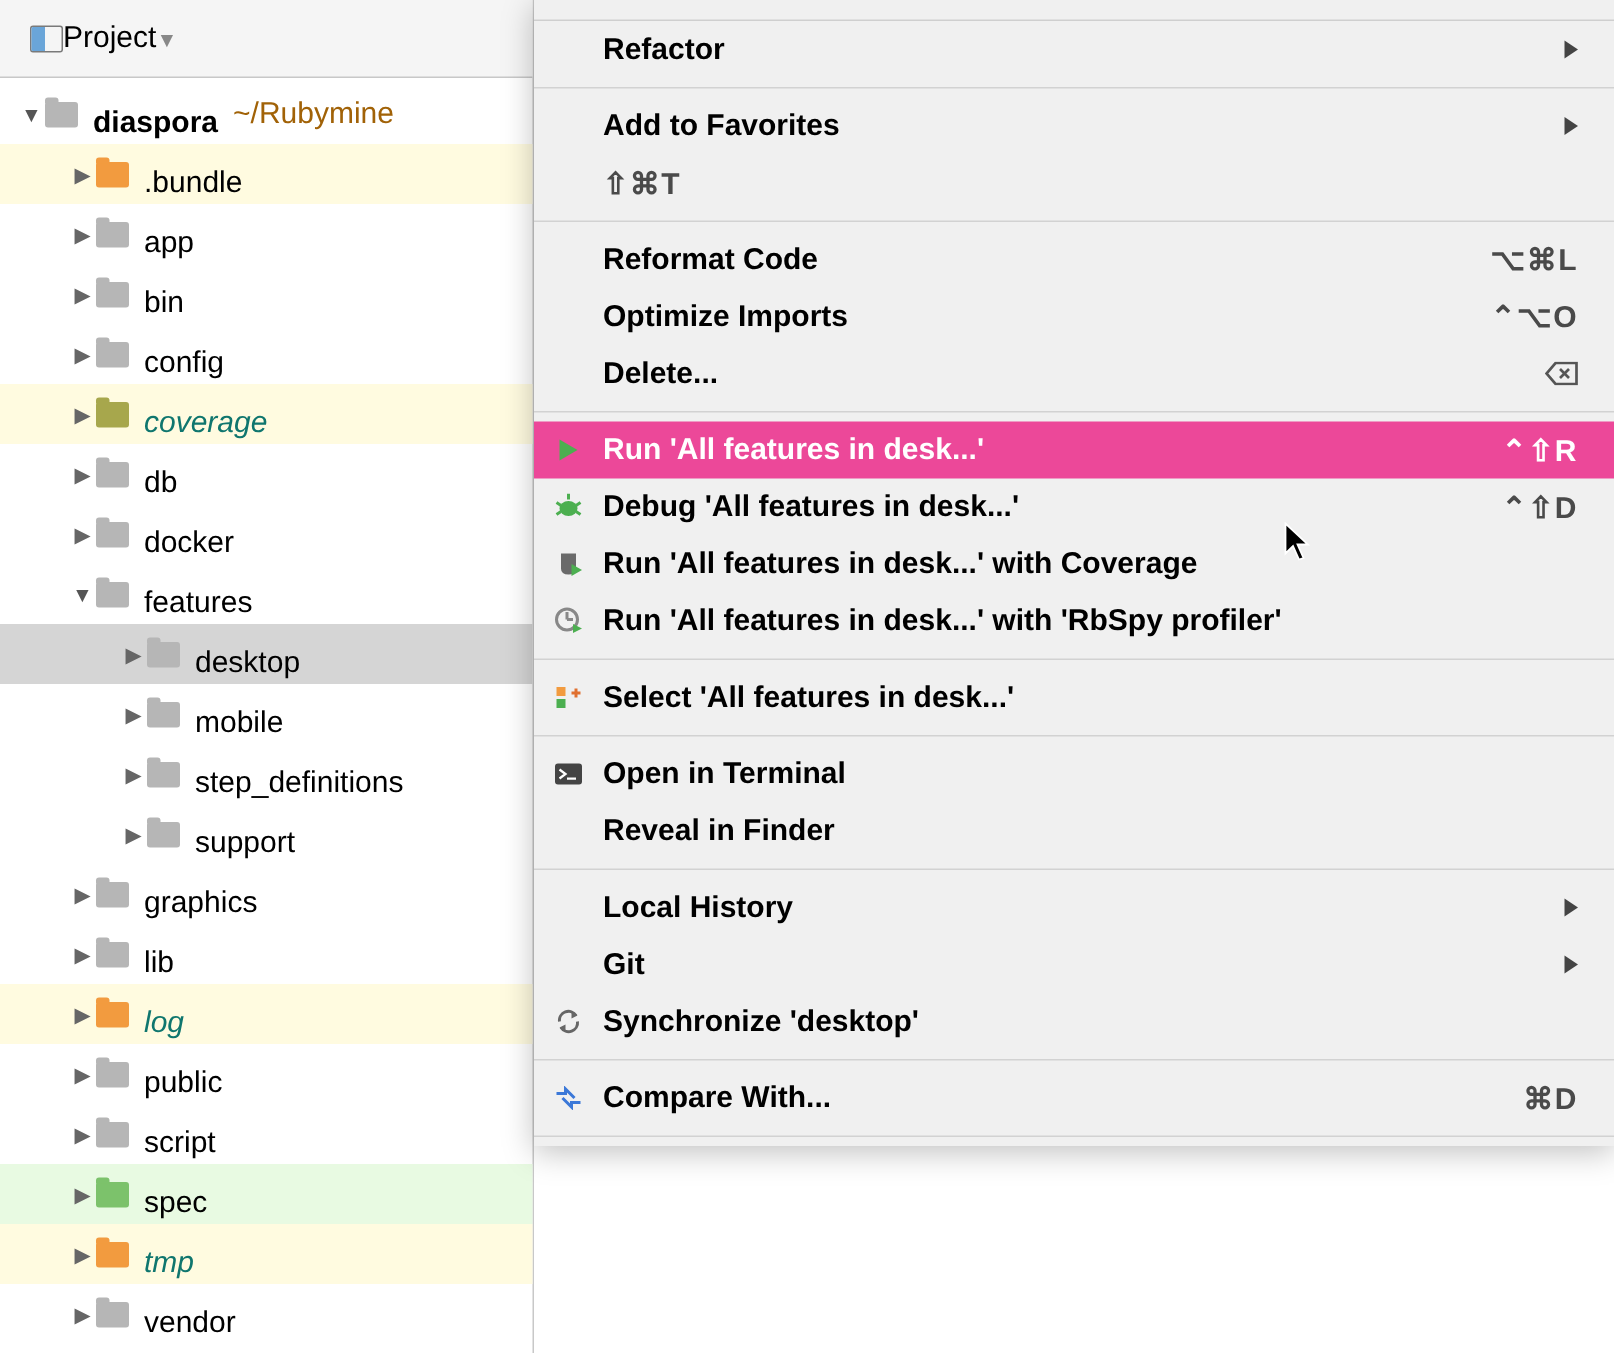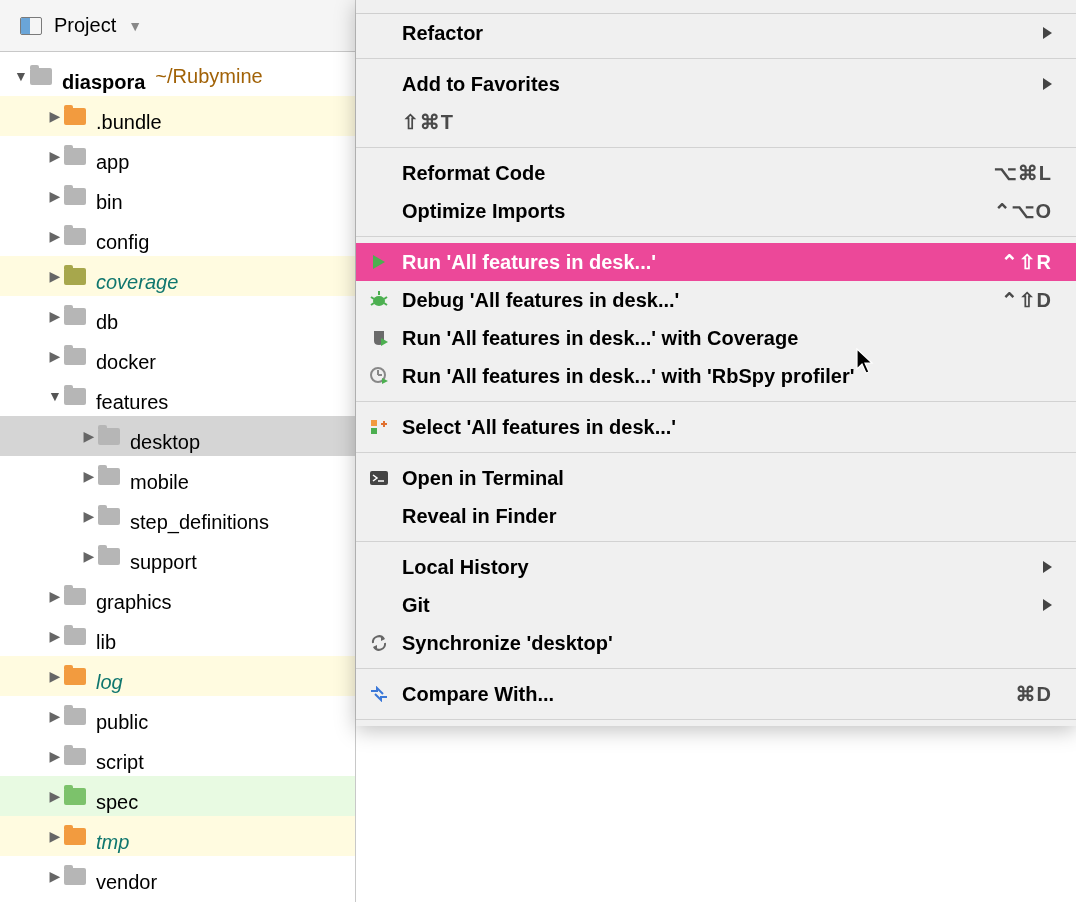--- a/index.html
+++ b/index.html
@@ -22,21 +22,20 @@
     height: 902px;
     background: #fff;
     border-right: 1px solid #c8c8c8;
   }
   .panel-header {
     height: 52px;
     border-bottom: 1px solid #c8c8c8;
     display: flex;
     align-items: center;
     padding-left: 20px;
-    gap: 12px;
     background: #f5f5f5;
   }
   .header-icon {
     width: 22px; height: 18px;
     border: 1.5px solid #7a7a7a;
     border-radius: 2px;
     display: flex;
     align-items: center;
   }
   .header-icon::before {
@@ -325,20 +324,31 @@
       <div class="menu-item">
         <span class="mi-icon"></span>
         <span class="mi-label">Reformat Code</span>
         <span class="mi-shortcut">⌥⌘L</span>
       </div>
       <div class="menu-item">
         <span class="mi-icon"></span>
         <span class="mi-label">Optimize Imports</span>
         <span class="mi-shortcut">⌃⌥O</span>
       </div>
+      <div class="menu-item">
+        <span class="mi-icon"></span>
+        <span class="mi-label">Delete...</span>
+        <span>
+          <svg width="22" height="16" viewBox="0 0 22 16">
+            <path d="M7 1 L21 1 L21 15 L7 15 L1 8 Z" fill="none" stroke="#555" stroke-width="1.8"></path>
+            <line x1="10" y1="5" x2="16" y2="11" stroke="#555" stroke-width="1.8"></line>
+            <line x1="16" y1="5" x2="10" y2="11" stroke="#555" stroke-width="1.8"></line>
+          </svg>
+        </span>
+      </div>
       <div class="menu-sep"></div>
       <div class="menu-item highlight">
         <span class="mi-icon">
           <svg width="18" height="18" viewBox="0 0 18 18">
             <path d="M3 2 L15 9 L3 16 Z" fill="#4caf50"></path>
           </svg>
         </span>
         <span class="mi-label">Run 'All features in desk...'</span>
         <span class="mi-shortcut">⌃⇧R</span>
       </div>

